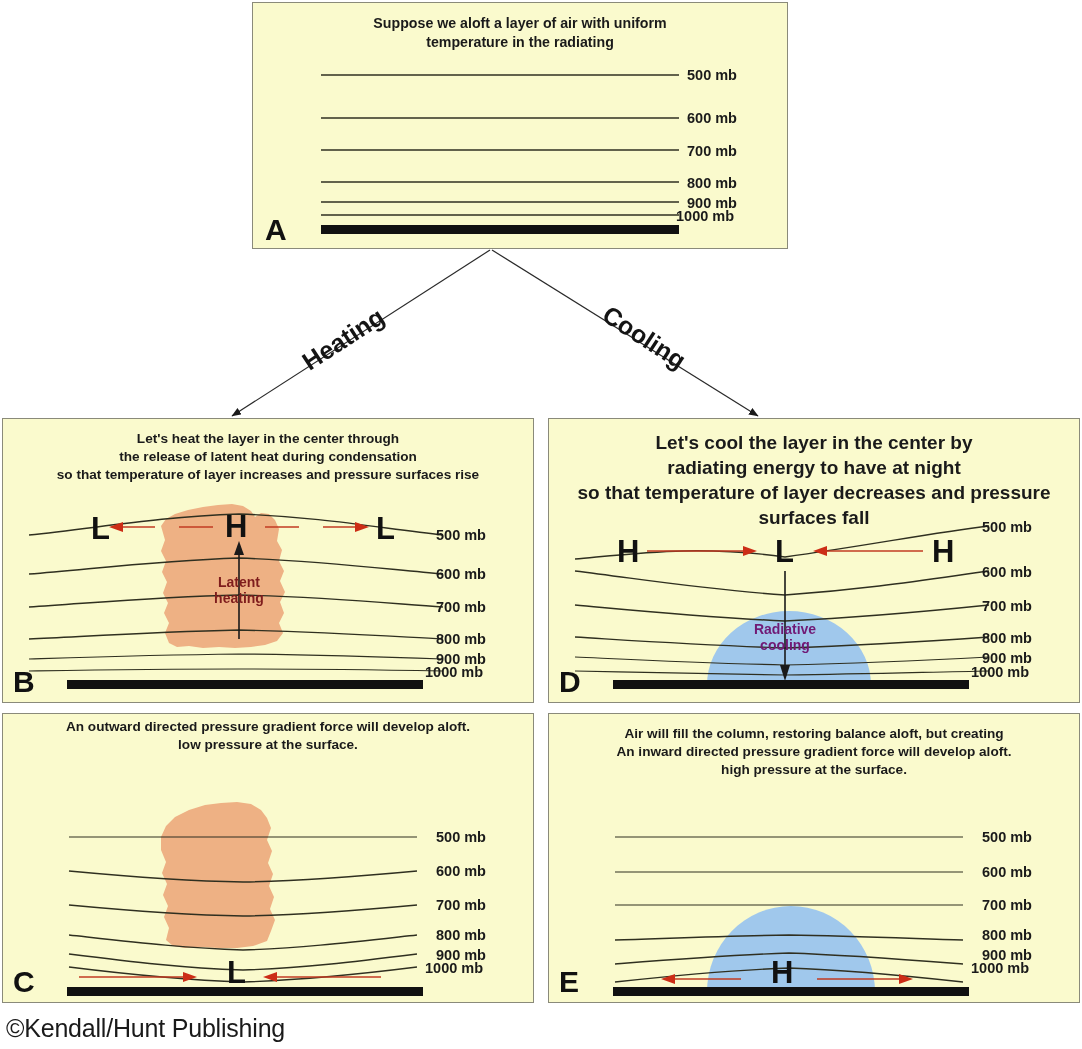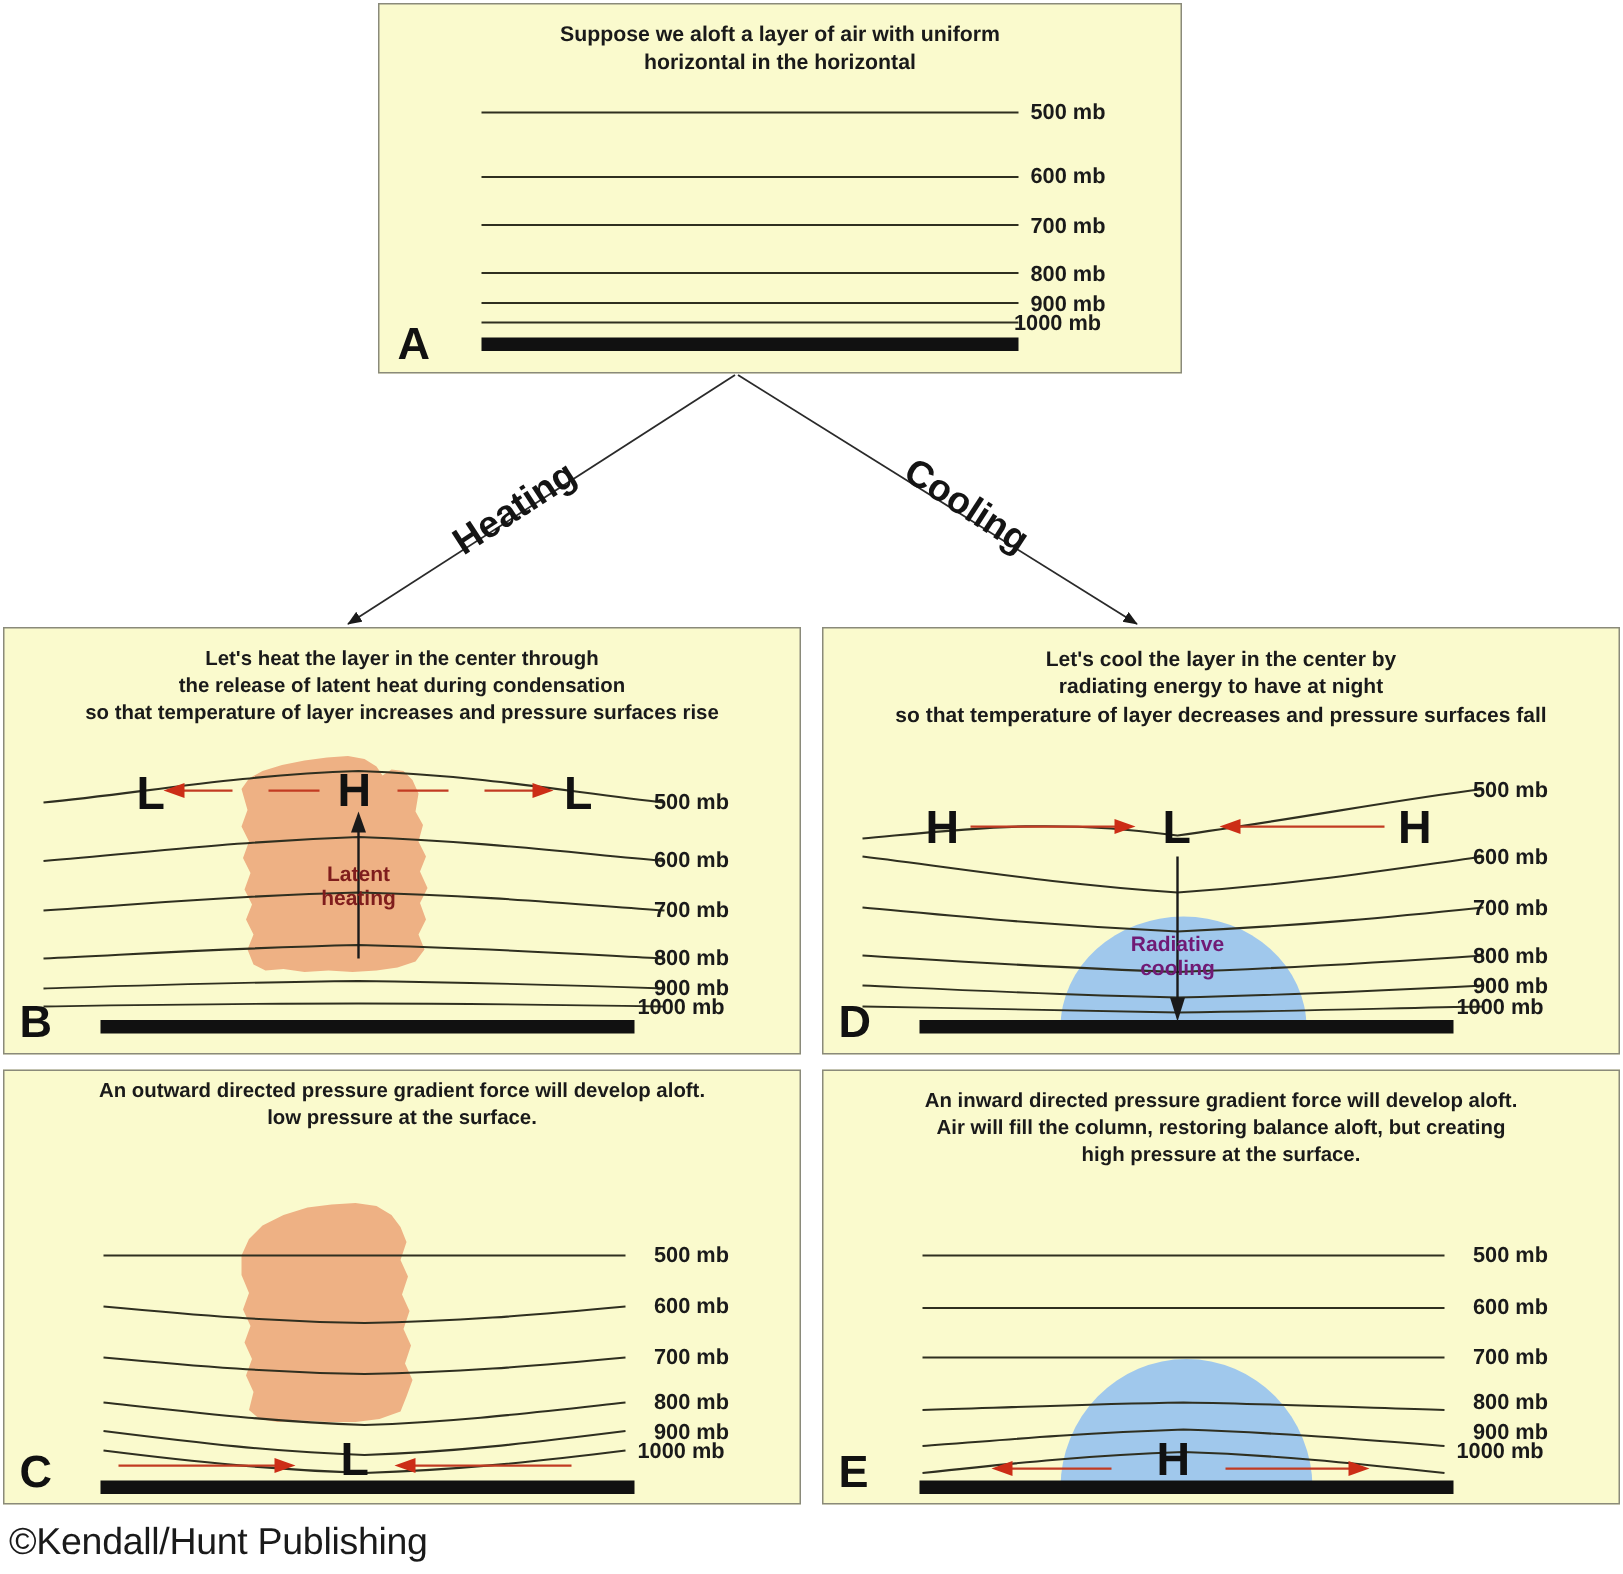--- a/index.html
+++ b/index.html
@@ -39,21 +39,21 @@
   <line class="flowline" x1="492" y1="250" x2="758" y2="416" marker-end="url(#blkarrow)"></line>
 </svg>
 
 <div class="rot" style="left:297px;top:352px;transform:rotate(-33deg);">Heating</div>
 <div class="rot" style="left:613px;top:300px;transform:rotate(33deg);">Cooling</div>
 
 <div class="panel" style="left:252px;top:2px;width:536px;height:247px;">
 
   <div class="ptitle" style="top:11px;font-size:14.2px;">
     <div>Suppose we aloft a layer of air with uniform</div>
-    <div>horizontal in the horizontal</div>
+    <div>temperature in the radiating</div>
   </div>
 
   <svg width="536" height="247">
     <path class="ctr" d="M68,72 L426,72"></path>
     <path class="ctr" d="M68,115 L426,115"></path>
     <path class="ctr" d="M68,147 L426,147"></path>
     <path class="ctr" d="M68,179 L426,179"></path>
     <path class="ctr" d="M68,199 L426,199"></path>
     <path class="ctr" d="M68,212 L426,212"></path>
     <rect class="ground" x="68" y="222" width="358" height="9"></rect>
@@ -120,21 +120,21 @@
   <div class="mb" style="left:433px;top:180px;">700 mb</div>
   <div class="mb" style="left:433px;top:212px;">800 mb</div>
   <div class="mb" style="left:433px;top:232px;">900 mb</div>
   <div class="mb" style="left:422px;top:245px;">1000 mb</div>
 
   <div class="plabel" style="left:10px;top:248px;">B</div>
 </div>
 
 <div class="panel" style="left:548px;top:418px;width:532px;height:285px;">
 
-  <div class="ptitle" style="top:11px;font-size:14px;">
+  <div class="ptitle" style="top:11px;font-size:19px;">
     <div>Let's cool the layer in the center by</div>
     <div>radiating energy to have at night</div>
     <div>so that temperature of layer decreases and pressure surfaces fall</div>
   </div>
 
   <svg width="532" height="285">
 
     <path fill="#a0c8ec" d="M158,266 A82,74 0 0 1 322,266 Z"></path>
 
     <path class="ctr" d="M26,140 C92,134 150,126 236,138 C322,126 382,114 440,107"></path>
@@ -212,22 +212,22 @@
   <div class="mb" style="left:433px;top:213px;">800 mb</div>
   <div class="mb" style="left:433px;top:233px;">900 mb</div>
   <div class="mb" style="left:422px;top:246px;">1000 mb</div>
 
   <div class="plabel" style="left:10px;top:253px;">C</div>
 </div>
 
 <div class="panel" style="left:548px;top:713px;width:532px;height:290px;">
 
   <div class="ptitle" style="top:11px;font-size:13.6px;">
+    <div>Air will fill the column, restoring balance aloft, but creating</div>
     <div>An inward directed pressure gradient force will develop aloft.</div>
-    <div>Air will fill the column, restoring balance aloft, but creating</div>
     <div>high pressure at the surface.</div>
   </div>
 
   <svg width="532" height="290">
 
     <path fill="#a0c8ec" d="M158,278 A84,86 0 0 1 326,278 Z"></path>
 
     <path class="ctr thin" d="M66,123 L414,123"></path>
     <path class="ctr thin" d="M66,158 L414,158"></path>
     <path class="ctr thin" d="M66,191 L414,191"></path>

